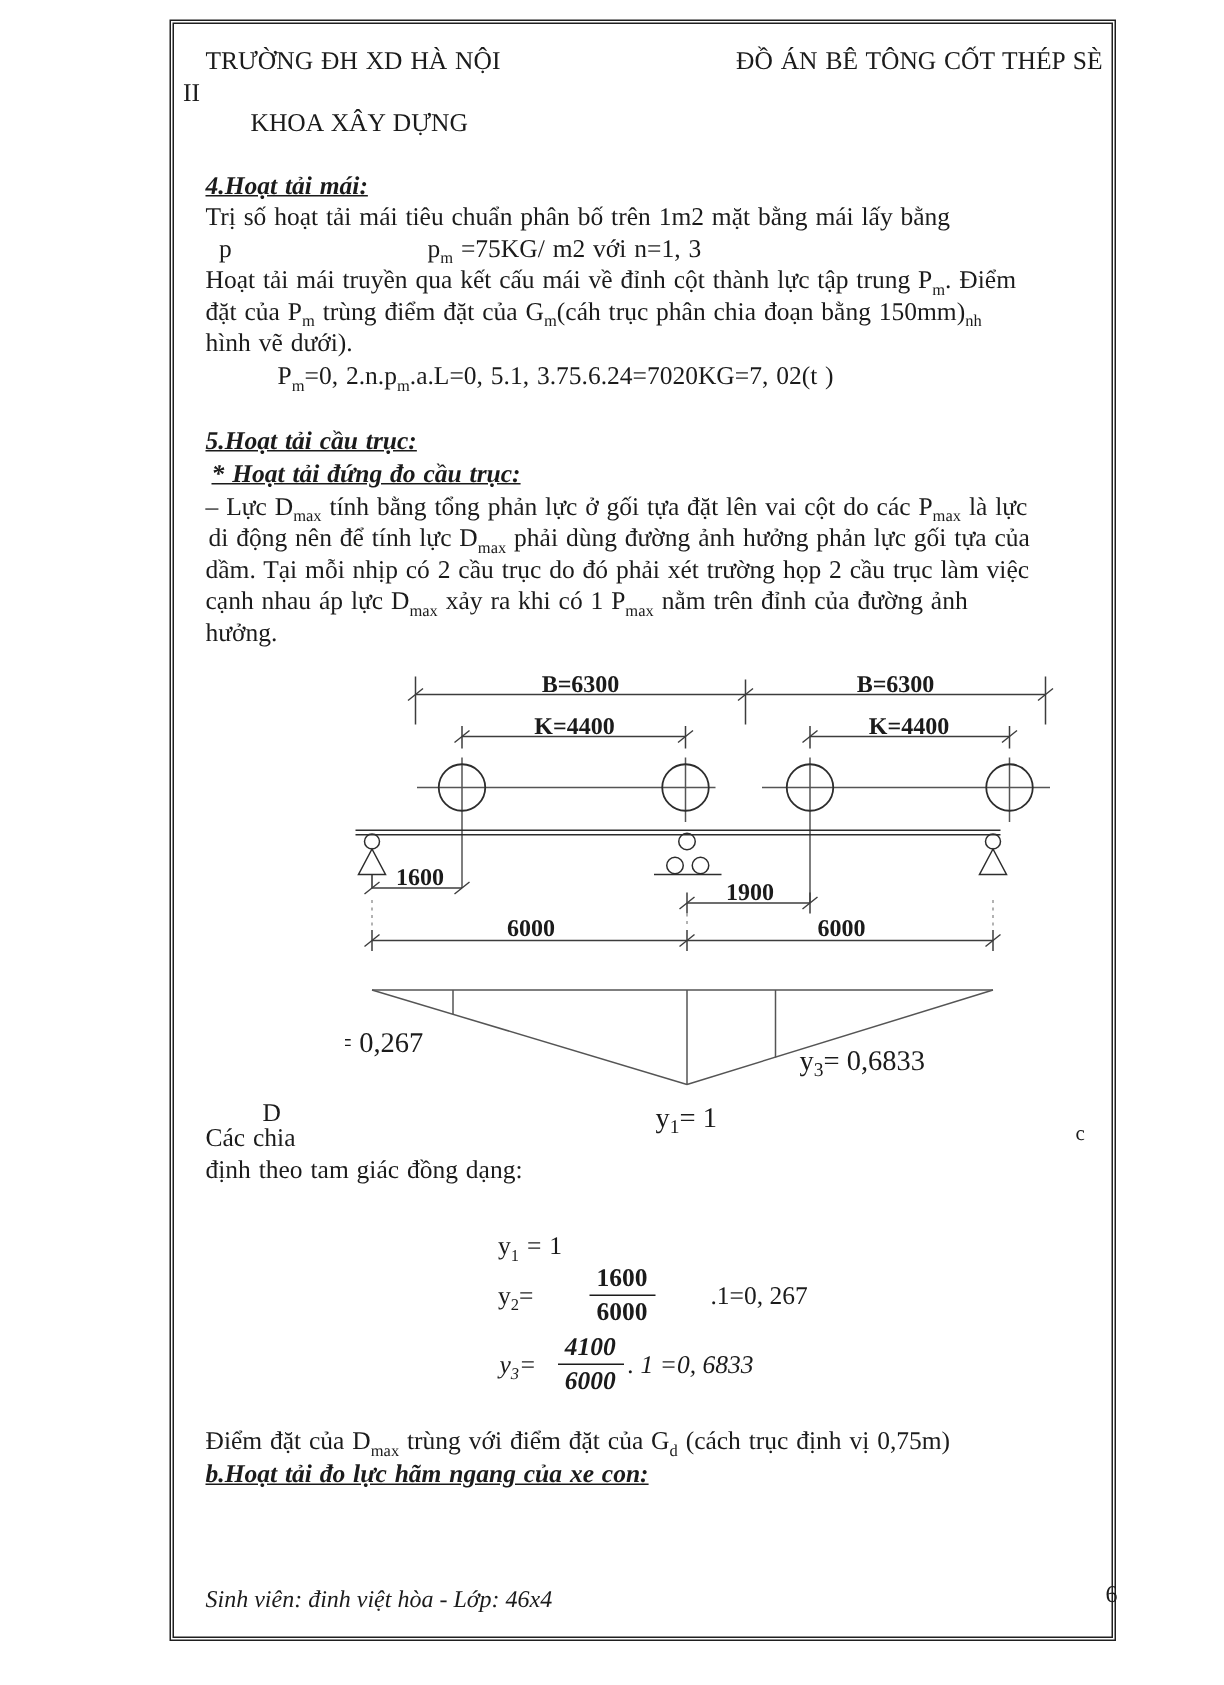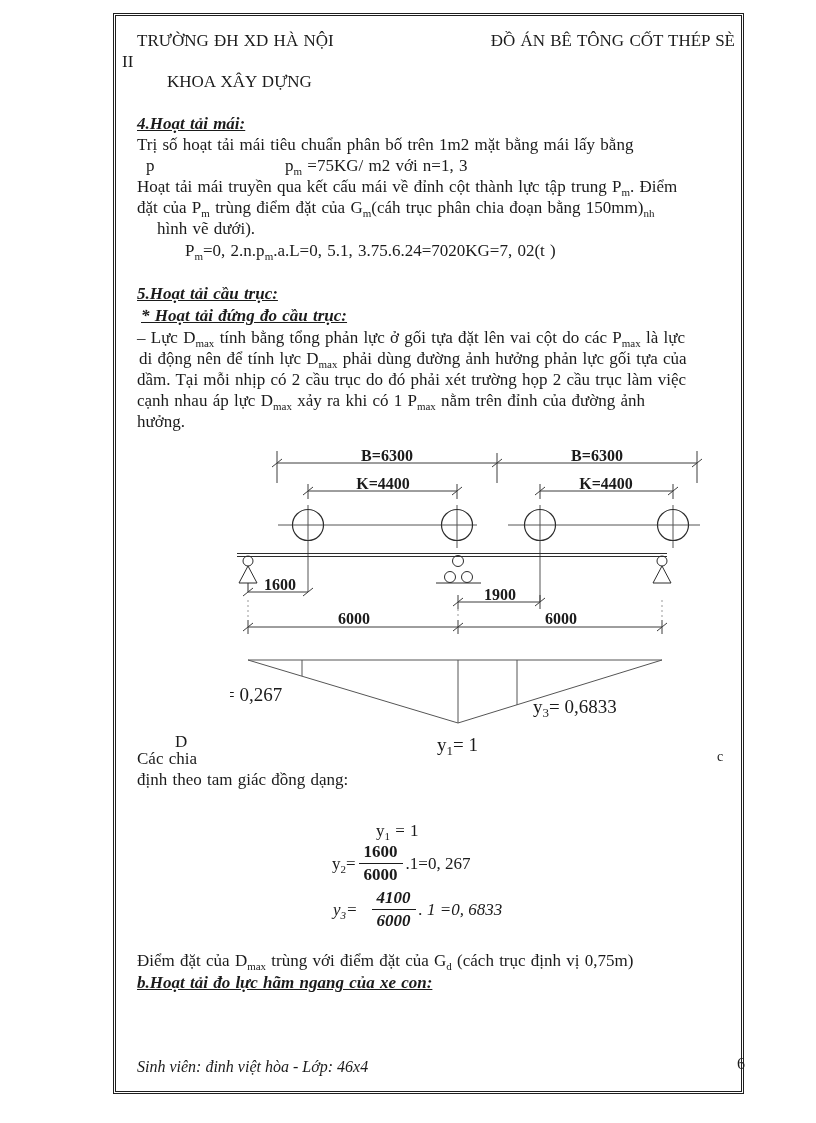--- a/index.html
+++ b/index.html
@@ -36,21 +36,21 @@
 <div class="abs t" style="right:81px;top:30px;">ĐỒ ÁN BÊ TÔNG CỐT THÉP SÈ</div>
 <div class="abs t" style="left:122px;top:51px;">II</div>
 <div class="abs t" style="left:167px;top:71px;">KHOA XÂY DỰNG</div>
 
 <div class="abs t heading" style="left:137px;top:113px;">4.Hoạt tải mái:</div>
 <div class="abs t" style="left:137px;top:134px;">Trị số hoạt tải mái tiêu chuẩn phân bố trên 1m2 mặt bằng mái lấy bằng</div>
 <div class="abs t" style="left:146px;top:155px;">p</div>
 <div class="abs t" style="left:285px;top:155px;"><span>p</span><sub>m</sub><span> =75KG/ m2 với n=1, 3</span></div>
 <div class="abs t" style="left:137px;top:176px;"><span>Hoạt tải mái truyền qua kết cấu mái về đỉnh cột thành lực tập trung P</span><sub>m</sub><span>. Điểm</span></div>
 <div class="abs t" style="left:137px;top:197px;"><span>đặt của P</span><sub>m</sub><span> trùng điểm đặt của G</span><sub>m</sub><span>(cáh trục phân chia đoạn bằng 150mm)</span><sub>nh</sub></div>
-<div class="abs t" style="left:137px;top:218px;margin-left:20px;">hình vẽ dưới).</div>
+<div class="abs t" style="left:137px;top:218px;">hình vẽ dưới).</div>
 <div class="abs t" style="left:185px;top:240px;"><span>P</span><sub>m</sub><span>=0, 2.n.p</span><sub>m</sub><span>.a.L=0, 5.1, 3.75.6.24=7020KG=7, 02(t )</span></div>
 
 <div class="abs t heading" style="left:137px;top:283px;">5.Hoạt tải cầu trục:</div>
 <div class="abs t heading" style="left:141px;top:305px;">* Hoạt tải đứng đo cầu trục:</div>
 <div class="abs t" style="left:137px;top:327px;"><span>– Lực D</span><sub>max</sub><span> tính bằng tổng phản lực ở gối tựa đặt lên vai cột do các P</span><sub>max</sub><span> là lực</span></div>
 <div class="abs t" style="left:139px;top:348px;"><span>di động nên để tính lực D</span><sub>max</sub><span> phải dùng đường ảnh hưởng phản lực gối tựa của</span></div>
 <div class="abs t" style="left:137px;top:369px;"><span>dầm. Tại mỗi nhịp có 2 cầu trục do đó phải xét trường họp 2 cầu trục làm việc</span></div>
 <div class="abs t" style="left:137px;top:390px;"><span>cạnh nhau áp lực D</span><sub>max</sub><span> xảy ra khi có 1 P</span><sub>max</sub><span> nằm trên đỉnh của đường ảnh</span></div>
 <div class="abs t" style="left:137px;top:411px;"><span>hưởng.</span></div>
 
@@ -165,22 +165,22 @@
   <text class="ytxt" x="208" y="701"><tspan>y</tspan><tspan class="ysub" dy="4">2</tspan><tspan dy="-4">= 0,267</tspan></text>
   <text class="ytxt" x="533" y="713"><tspan>y</tspan><tspan class="ysub" dy="4">3</tspan><tspan dy="-4">= 0,6833</tspan></text>
   <text class="ytxt" x="437" y="751"><tspan>y</tspan><tspan class="ysub" dy="4">1</tspan><tspan dy="-4">= 1</tspan></text>
 </svg>
 
 <div class="abs t" style="left:175px;top:731px;">D</div>
 <div class="abs t" style="left:137px;top:748px;width:62px;overflow:hidden;">Các chia</div>
 <div class="abs small" style="left:717px;top:749px;">c</div>
 <div class="abs t" style="left:137px;top:769px;">định theo tam giác đồng dạng:</div>
 
-<div class="abs t" style="left:332px;top:820px;margin-left:44px;"><span>y</span><sub>1</sub><span> = 1</span></div>
-<div class="abs formula-row" style="left:332px;top:842px;">
+<div class="abs t" style="left:332px;top:820px;"><span>y</span><sub>1</sub><span> = 1</span></div>
+<div class="abs formula-row" style="left:332px;top:842px;gap:34px;">
   <span><span>y</span><sub>2</sub><span>=</span></span>
   <span class="frac">
     <span class="num">1600</span>
     <span class="den">6000</span>
   </span>
   <span>.1=0, 267</span>
 </div>
 <div class="abs formula-row" style="left:333px;top:888px;font-style:italic;">
   <span><span>y</span><sub>3</sub><span>=</span></span>
   <span class="frac" style="margin-left:14px;">

